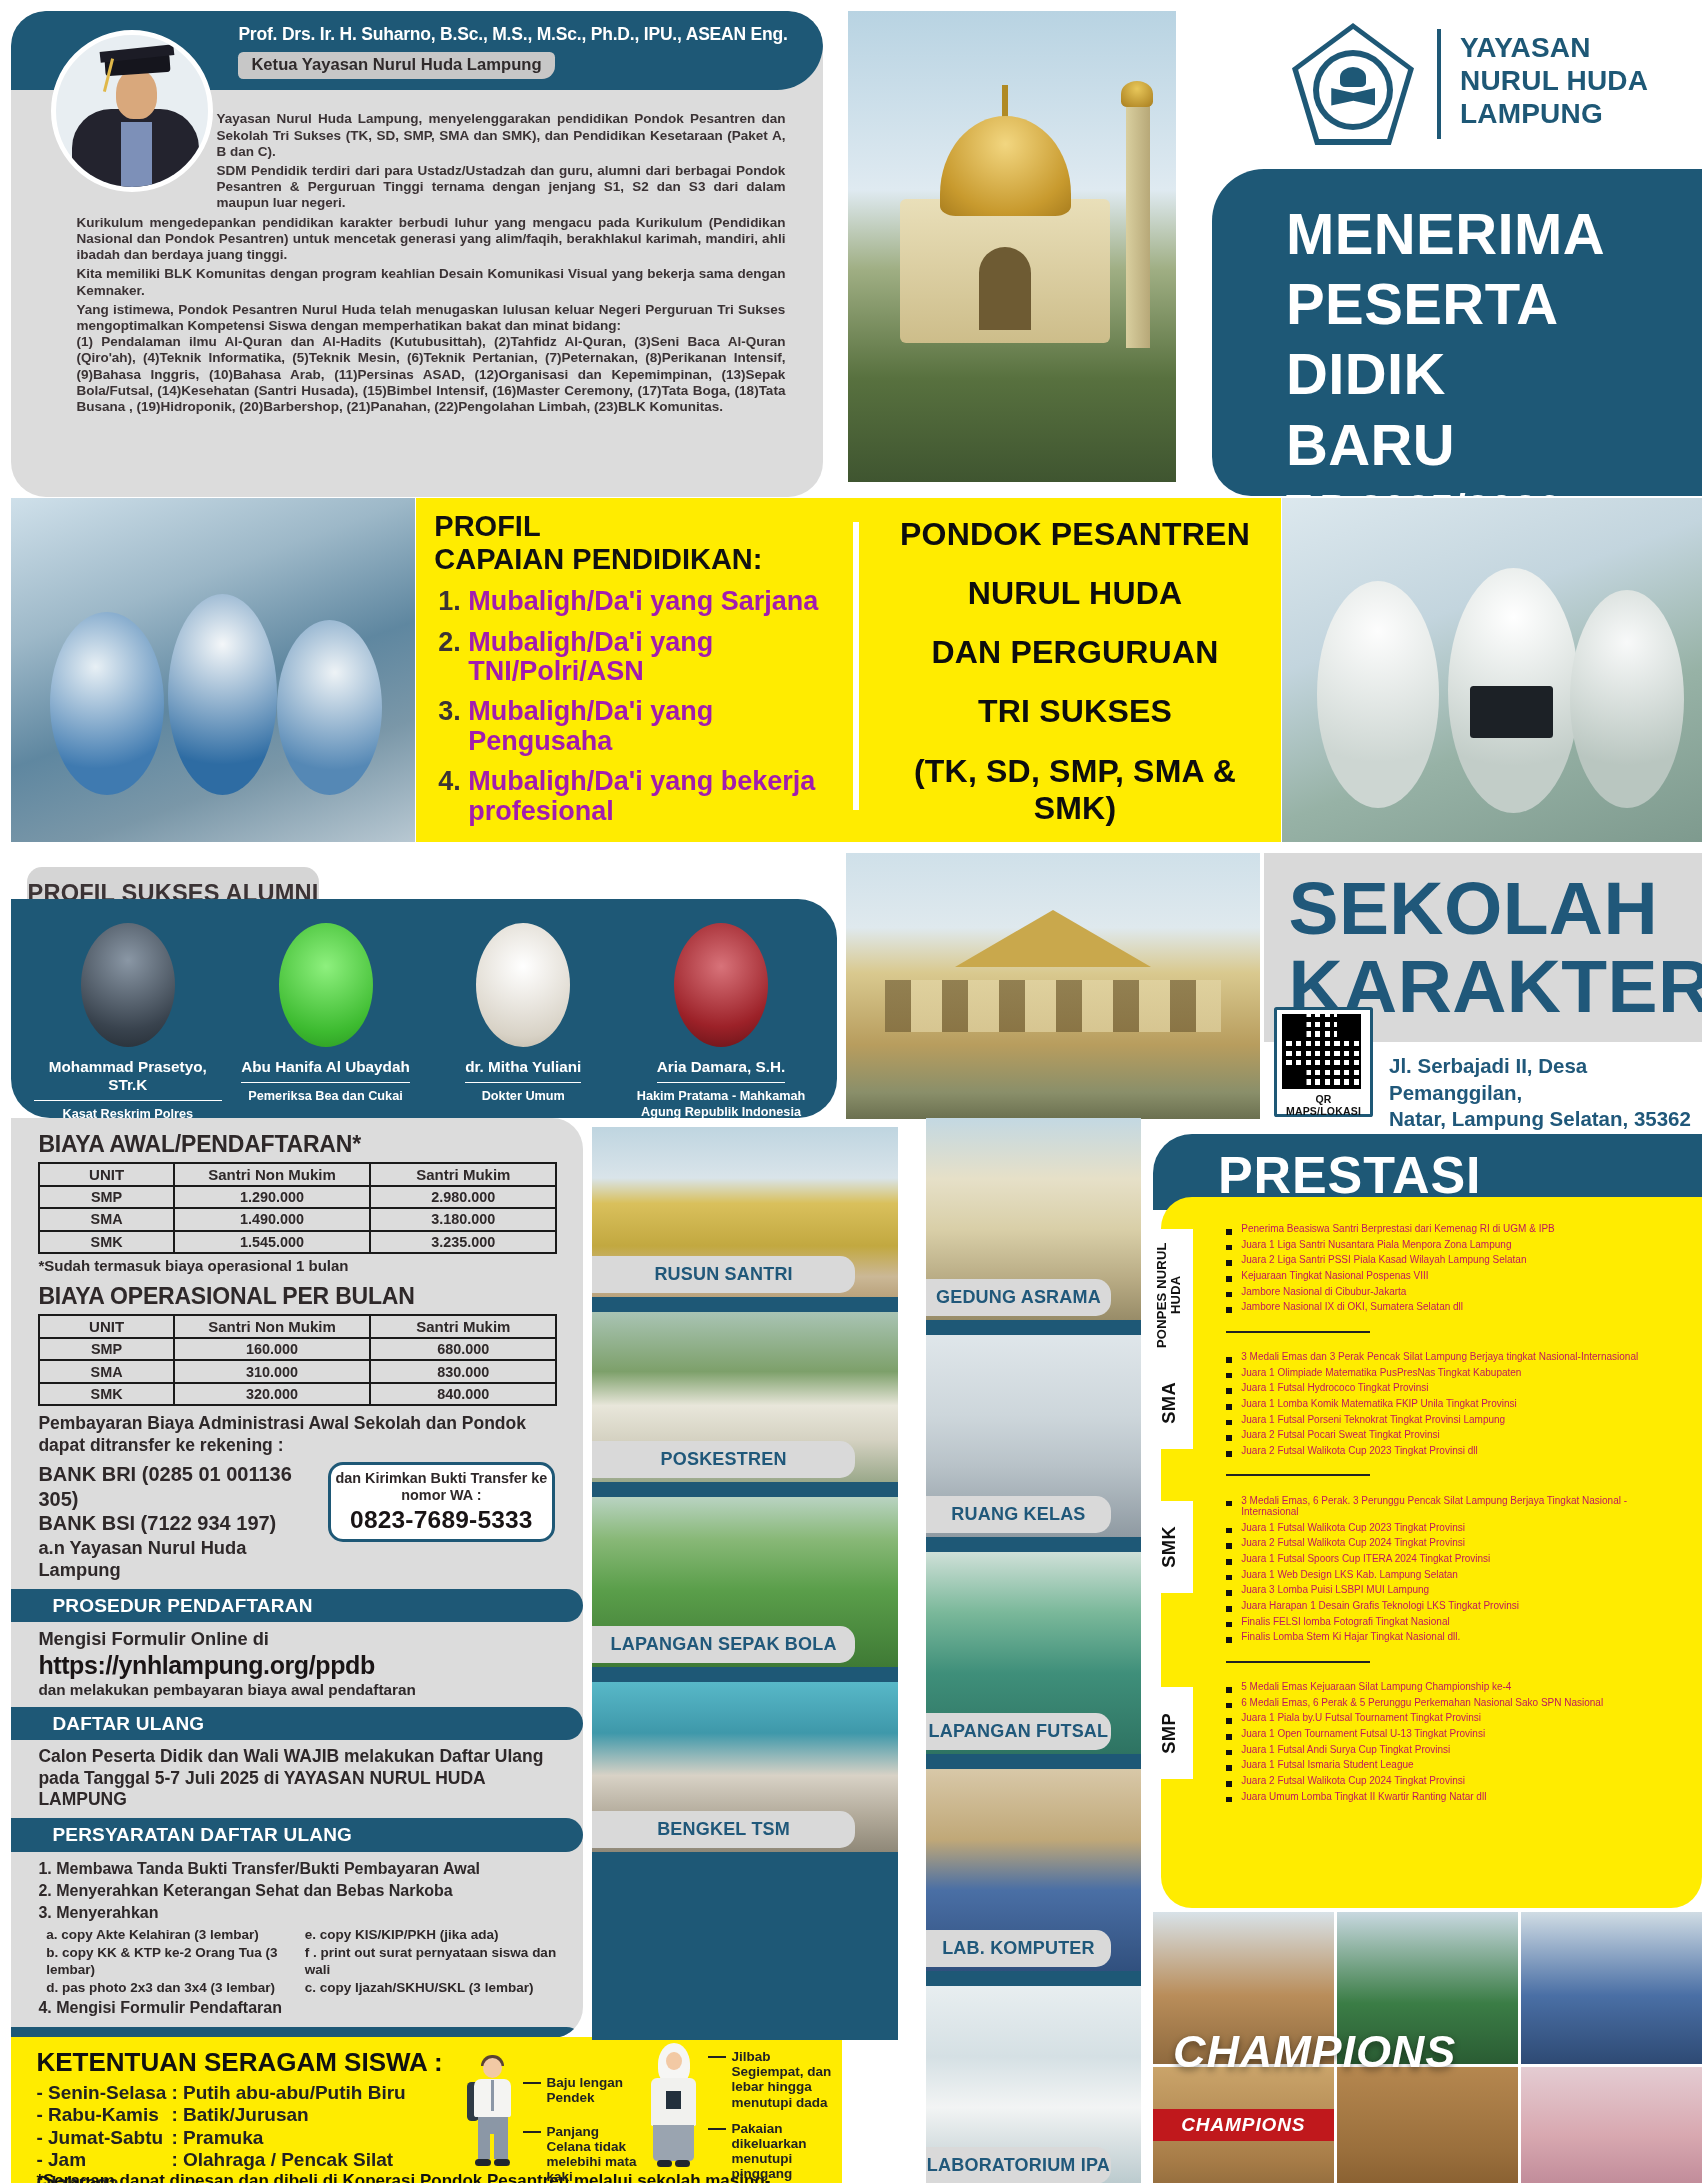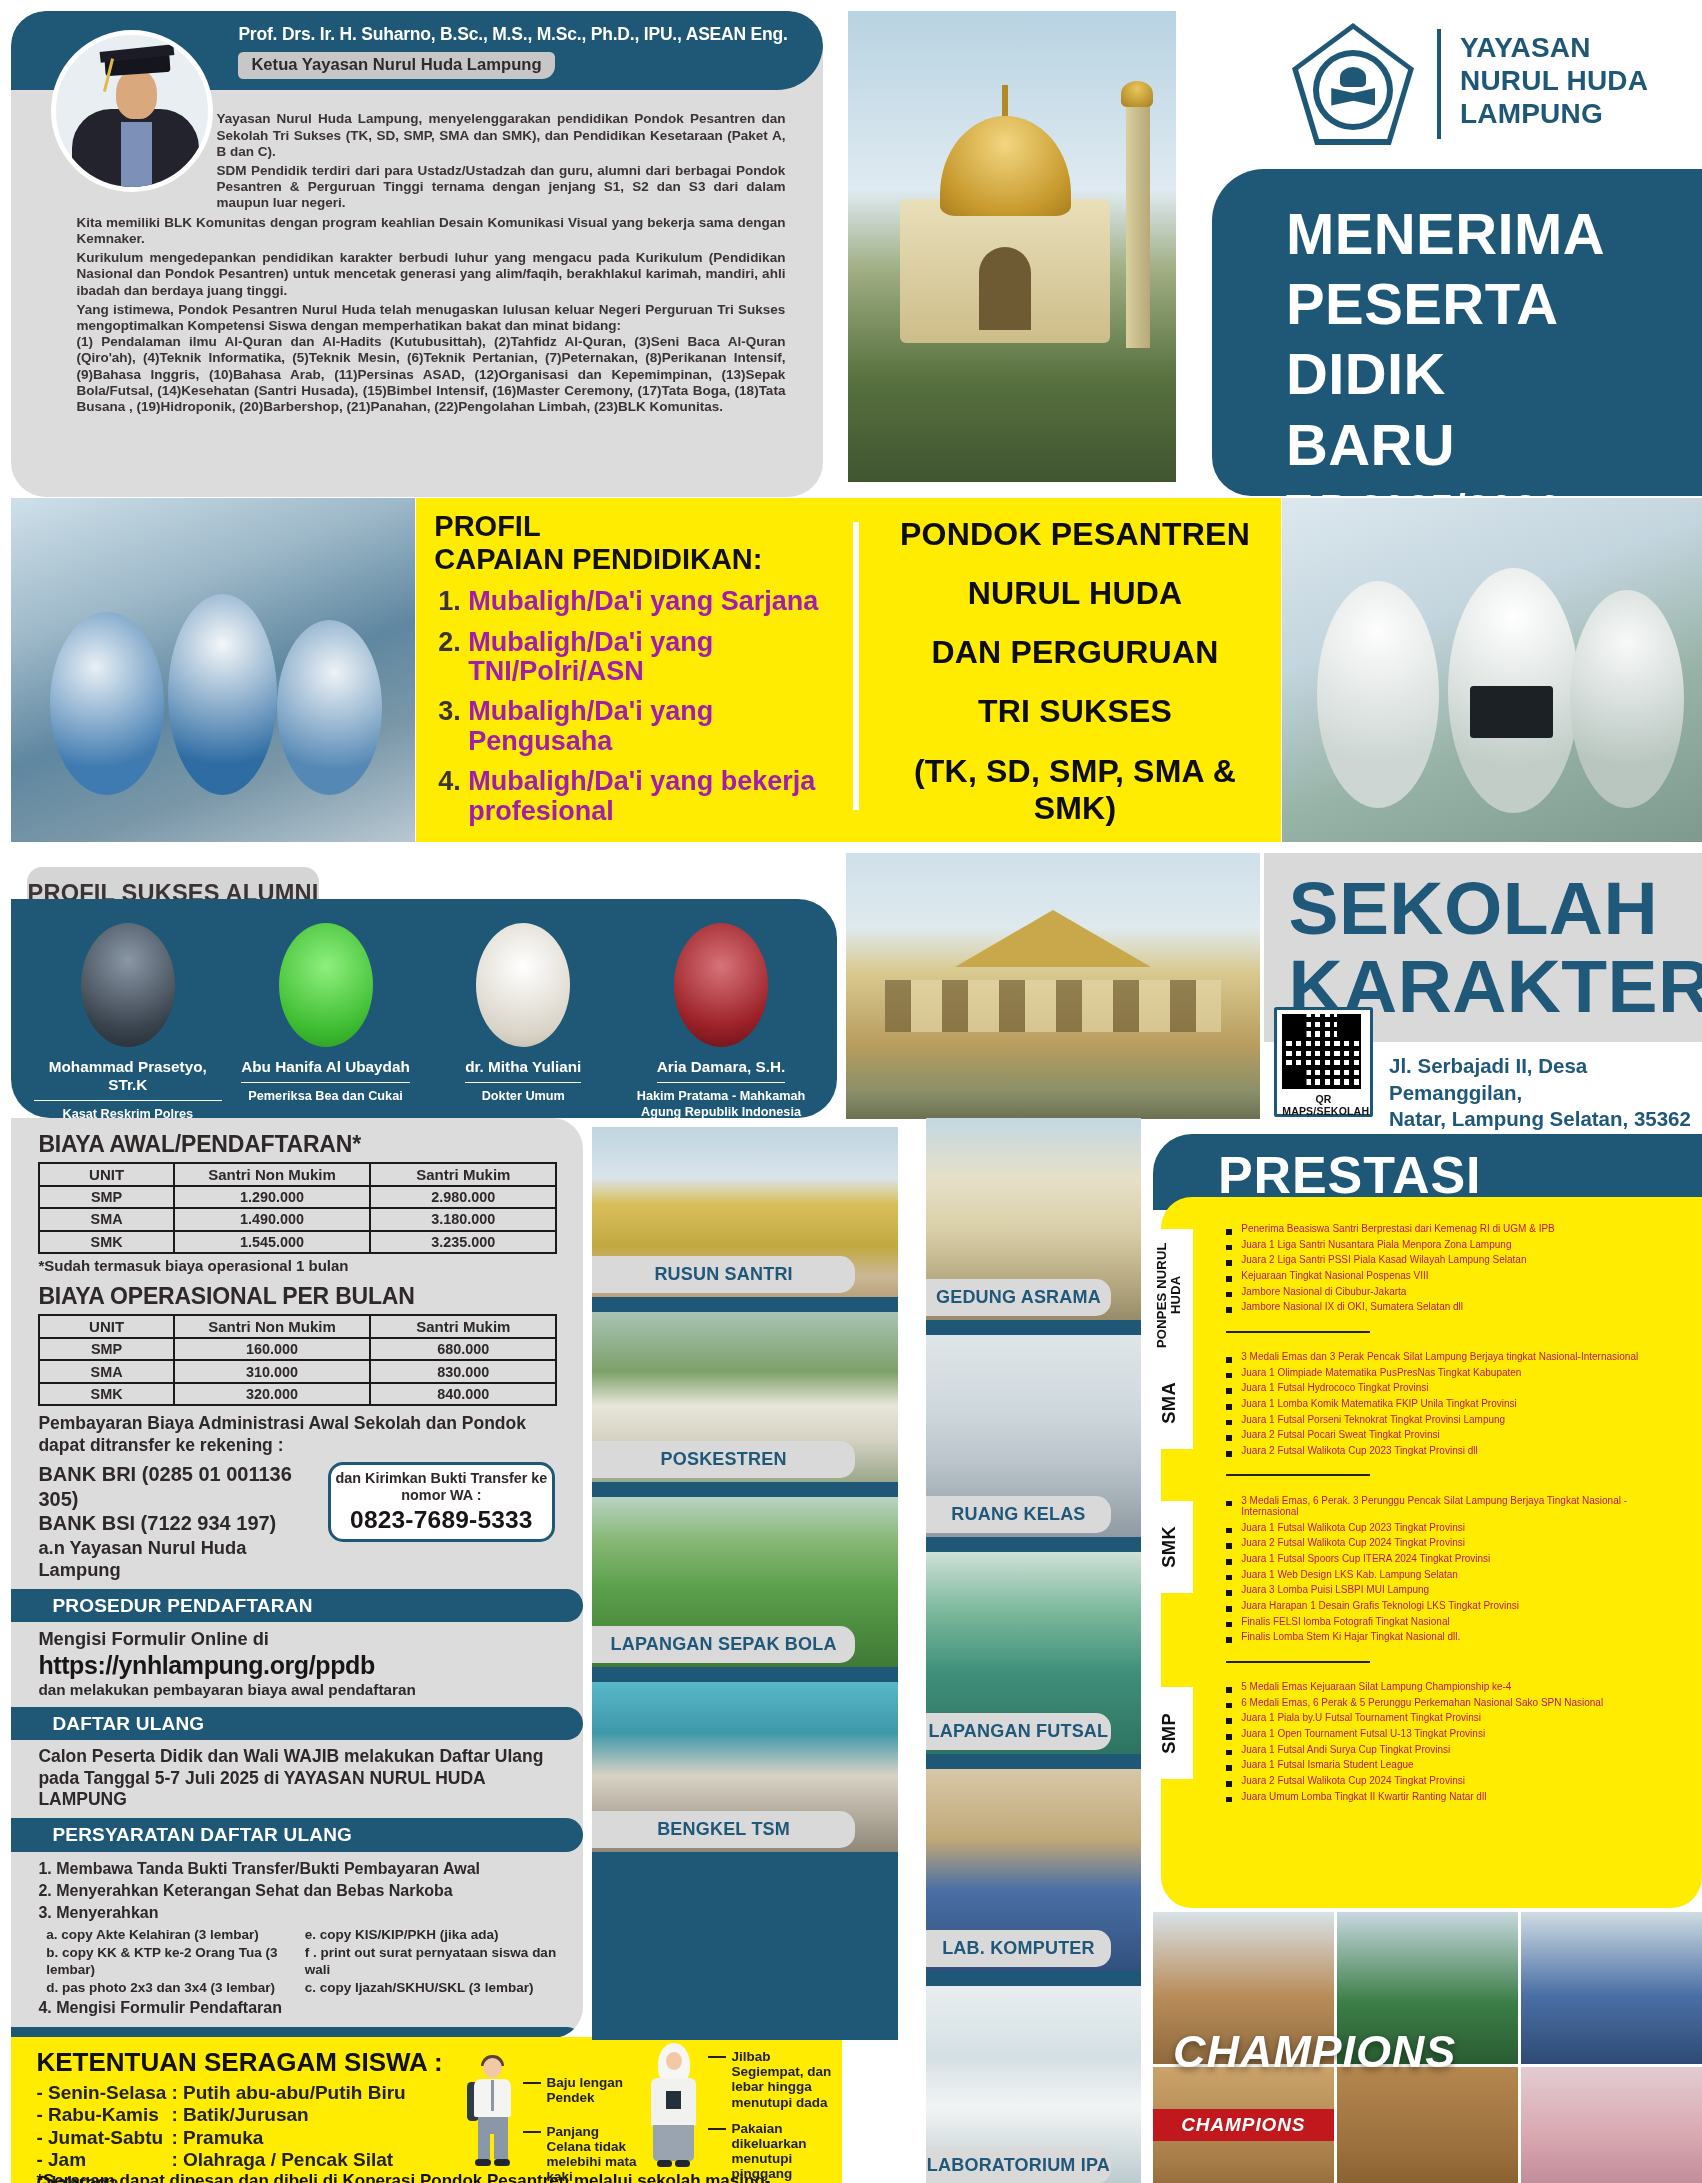--- a/index.html
+++ b/index.html
@@ -228,22 +228,22 @@
       <div class="sash"></div>
       <div class="head"></div>
       <div class="cap"></div>
       <div class="capTop"></div>
       <div class="tassel"></div>
     </div>
     <div class="intro-body">
 
     <p class="intro-p">Yayasan Nurul Huda Lampung,  menyelenggarakan pendidikan Pondok Pesantren dan Sekolah Tri Sukses (TK, SD, SMP, SMA dan SMK), dan Pendidikan Kesetaraan (Paket A, B dan C).</p>
         <p class="intro-p">SDM Pendidik terdiri dari  para Ustadz/Ustadzah  dan guru,  alumni dari berbagai Pondok Pesantren &amp; Perguruan Tinggi ternama dengan jenjang S1, S2 dan S3 dari dalam maupun luar negeri.</p>
+        <p class="intro-p">Kurikulum mengedepankan pendidikan karakter berbudi luhur yang mengacu pada Kurikulum (Pendidikan Nasional dan Pondok Pesantren) untuk mencetak generasi yang alim/faqih, berakhlakul karimah, mandiri, ahli ibadah dan berdaya juang tinggi.</p>
         <p class="intro-p">Kita memiliki BLK Komunitas dengan program keahlian Desain Komunikasi Visual yang bekerja sama dengan Kemnaker.</p>
-        <p class="intro-p">Kurikulum mengedepankan pendidikan karakter berbudi luhur yang mengacu pada Kurikulum (Pendidikan Nasional dan Pondok Pesantren) untuk mencetak generasi yang alim/faqih, berakhlakul karimah, mandiri, ahli ibadah dan berdaya juang tinggi.</p>
         <p class="intro-p">Yang istimewa, Pondok Pesantren Nurul Huda telah menugaskan lulusan keluar Negeri Perguruan Tri Sukses mengoptimalkan Kompetensi Siswa dengan memperhatikan bakat dan minat  bidang:</p>
         <p class="intro-p">(1) Pendalaman ilmu Al-Quran dan Al-Hadits (Kutubusittah), (2)Tahfidz Al-Quran, (3)Seni Baca Al-Quran (Qiro'ah), (4)Teknik Informatika, (5)Teknik Mesin,  (6)Teknik Pertanian, (7)Peternakan, (8)Perikanan Intensif, (9)Bahasa Inggris,  (10)Bahasa Arab, (11)Persinas ASAD, (12)Organisasi dan Kepemimpinan, (13)Sepak Bola/Futsal, (14)Kesehatan (Santri Husada), (15)Bimbel Intensif, (16)Master Ceremony, (17)Tata Boga, (18)Tata Busana , (19)Hidroponik, (20)Barbershop, (21)Panahan, (22)Pengolahan Limbah, (23)BLK Komunitas.</p>
       </div>
   </section>
 
   <div class="photo mosque-photo abs">
     <div class="m-minaret"></div>
     <div class="m-minaret-cap"></div>
     <div class="m-body"></div>
     <div class="m-spire"></div>
@@ -345,21 +345,21 @@
     <div class="roof"></div>
     <div class="win"></div>
   </div>
   <div class="sekolah-gray abs">
     <div class="sekolah-line">SEKOLAH</div>
     <div class="sekolah-line">KARAKTER</div>
   </div>
   <div class="sekolah-white abs"></div>
   <div class="qr-box abs">
     <div class="qr-pattern"></div>
-    <div class="qr-label">QR MAPS/SEKOLAH</div>
+    <div class="qr-label">QR MAPS/LOKASI</div>
   </div>
   <div class="address abs">
     <div>Jl. Serbajadi II, Desa Pemanggilan,</div>
     <div>Natar, Lampung Selatan, 35362</div>
   </div>
 
   <section class="leftcol abs">
     <h2 class="lc-h">BIAYA AWAL/PENDAFTARAN*</h2>
     <table class="fee">
       <thead>

